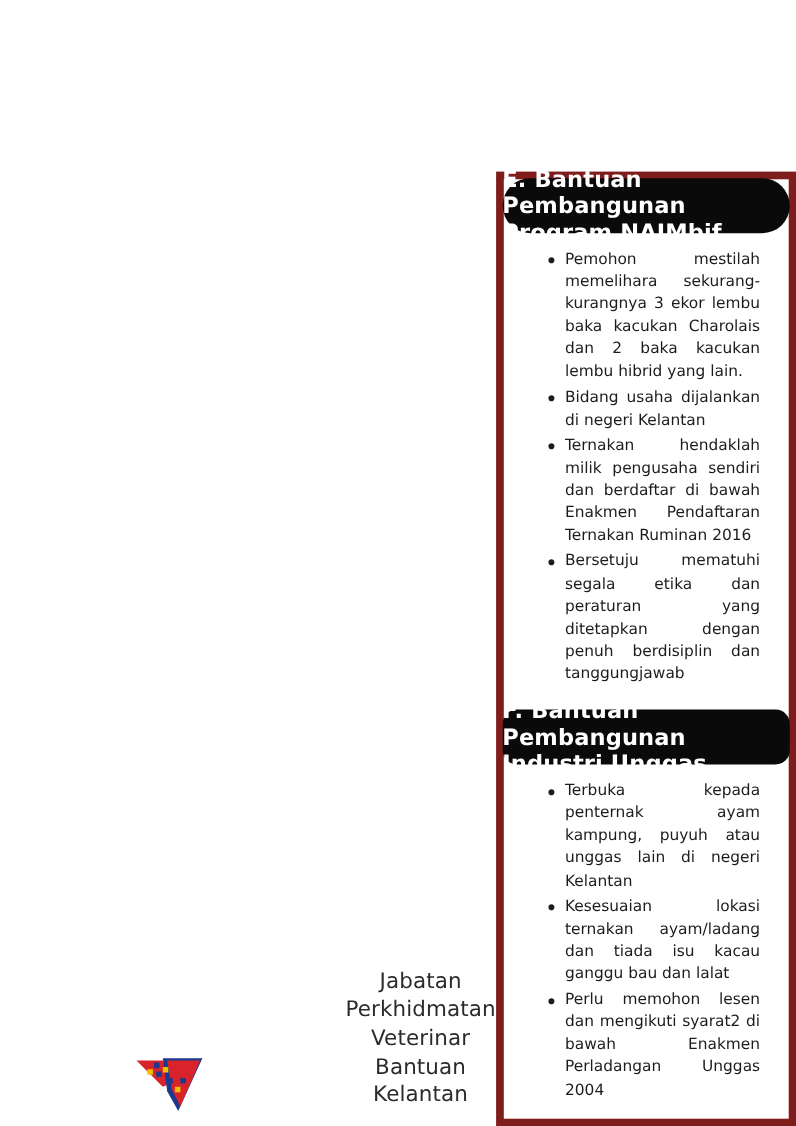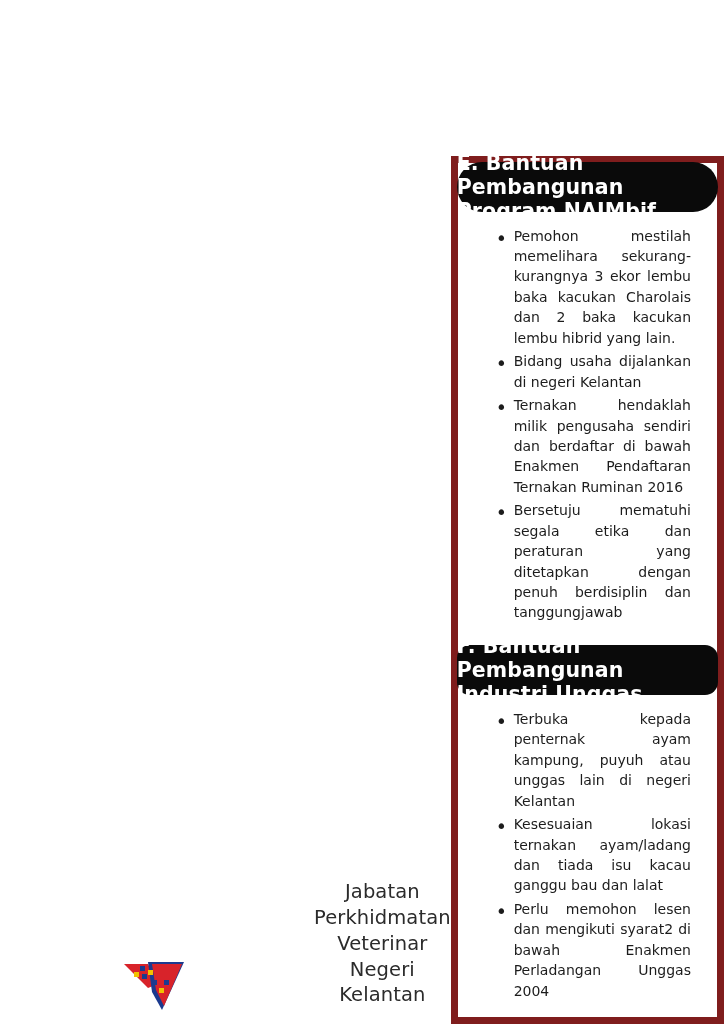--- a/index.html
+++ b/index.html
@@ -115,21 +115,21 @@
         <rect x="30" y="12" width="5" height="5" fill="#f2c200"></rect>
         <rect x="34" y="22" width="5" height="5" fill="#1b3a8f"></rect>
         <rect x="41" y="30" width="5" height="5" fill="#f2c200"></rect>
         <rect x="46" y="22" width="5" height="5" fill="#1b3a8f"></rect>
       </svg>
     </div>
   </div>
 
   <div class="org-title">
     <div>Jabatan Perkhidmatan Veterinar</div>
-    <div>Negeri Kelantan</div>
+    <div>Bantuan Kelantan</div>
   </div>
 
   <div class="content-box">
 
     <div class="section-header">
       <span>E. Bantuan Pembangunan Program NAIMbif</span>
     </div>
 
     <ul class="items">
       <li>Pemohon mestilah memelihara sekurang-kurangnya 3 ekor lembu baka kacukan Charolais dan 2 baka kacukan lembu hibrid yang lain.</li>

